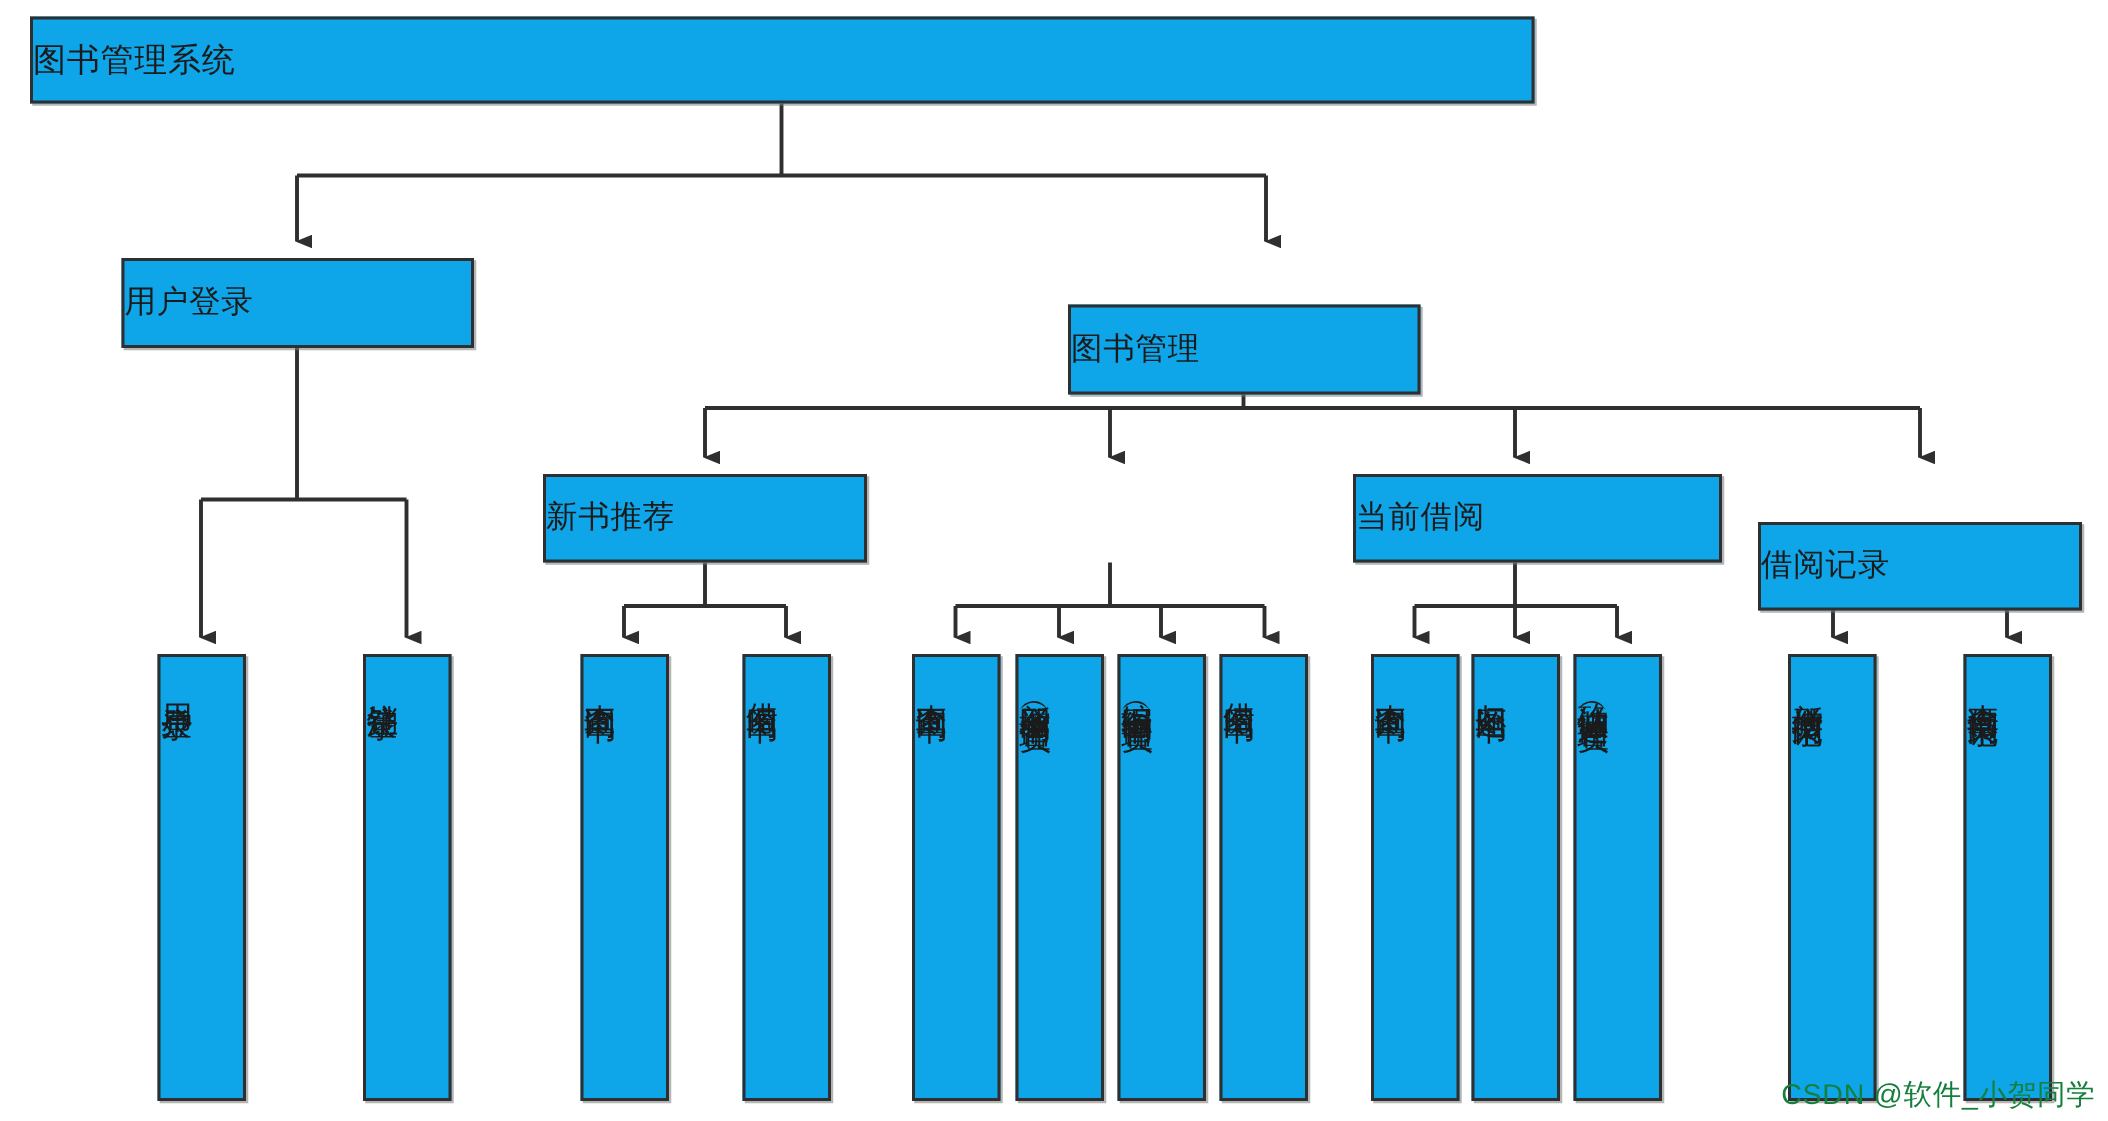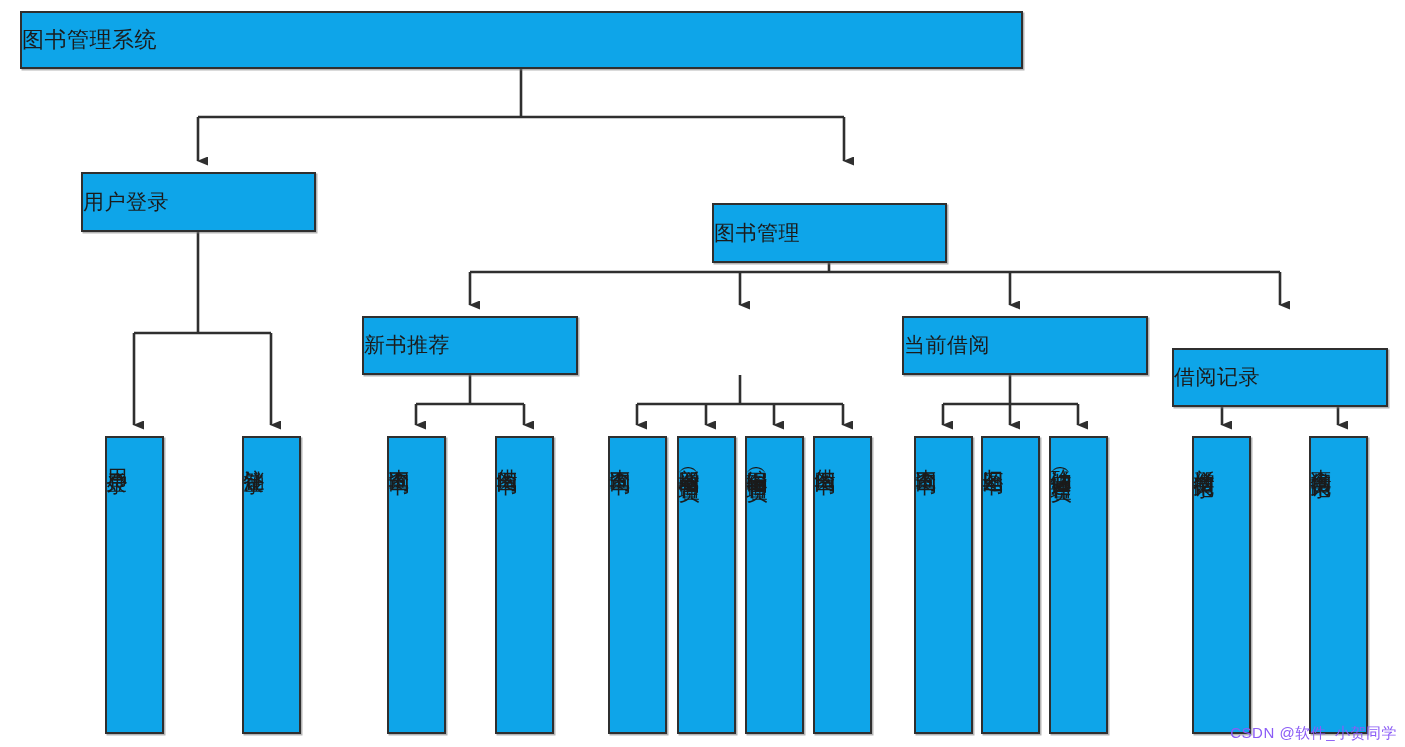--- a/index.html
+++ b/index.html
@@ -58,22 +58,22 @@
     text-orientation: upright;
     letter-spacing: 2px;
     line-height: 1.0;
     height: auto;
     max-height: 268px;
   }
   .watermark {
     position: absolute;
     right: 8px;
     bottom: 4px;
-    font-size: 15px;
-    color: #8b5cf6;
+    font-size: 19px;
+    color: #15803d;
     letter-spacing: 0.5px;
     white-space: nowrap;
     user-select: none;
   }
 </style>
 </head>
 <body>
 
 <div id="canvas">
 

